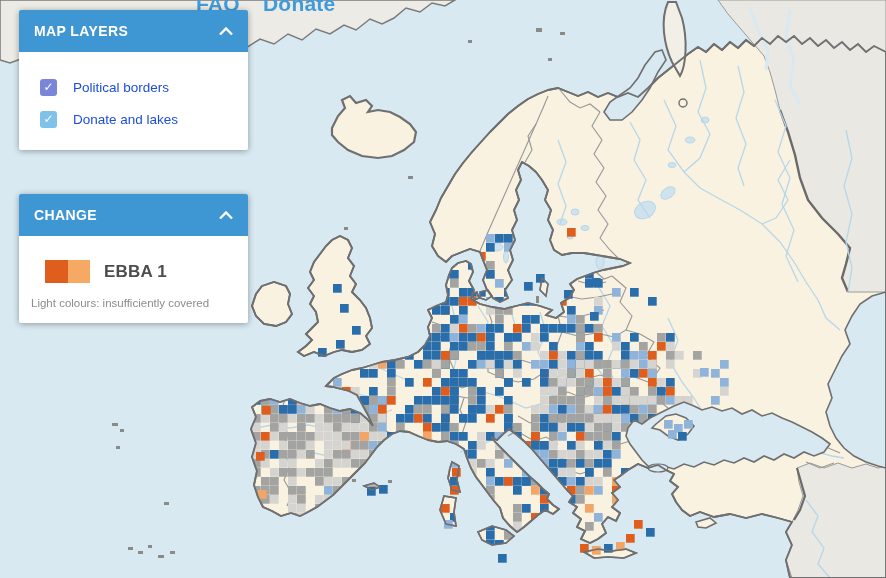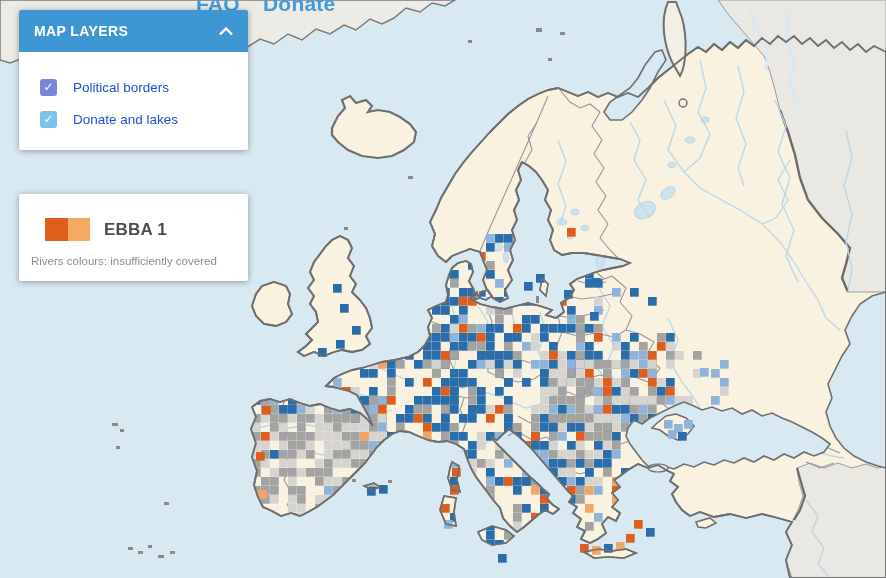--- a/index.html
+++ b/index.html
@@ -1081,23 +1081,31 @@
       <span class="layer-label">Political borders</span>
     </div>
     <div class="layer-row">
       <span class="checkbox" style="background-color: rgb(128, 193, 233);">✓</span>
       <span class="layer-label">Donate and lakes</span>
     </div>
   </div>
 </div>
 
 <div class="panel" id="panel-change">
+  <div class="panel-header">
+    <span class="panel-title">CHANGE</span>
+    <span>
+      <svg width="14" height="9">
+          <polyline points="1,7.5 7,1.5 13,7.5" stroke="#fff" stroke-width="2.4" fill="none"></polyline>
+        </svg>
+    </span>
+  </div>
   <div class="panel-body">
     <div class="legend-row">
       <span class="swatch">
         <span class="half" style="background-color: rgb(223, 94, 30);"></span>
         <span class="half light" style="background-color: rgb(245, 169, 99);"></span>
       </span>
       <span class="legend-label">EBBA 1</span>
     </div>
-    <div class="legend-note">Rivers colours: insufficiently covered</div>
+    <div class="legend-note">Light colours: insufficiently covered</div>
   </div>
 </div>
 
 </body></html>

